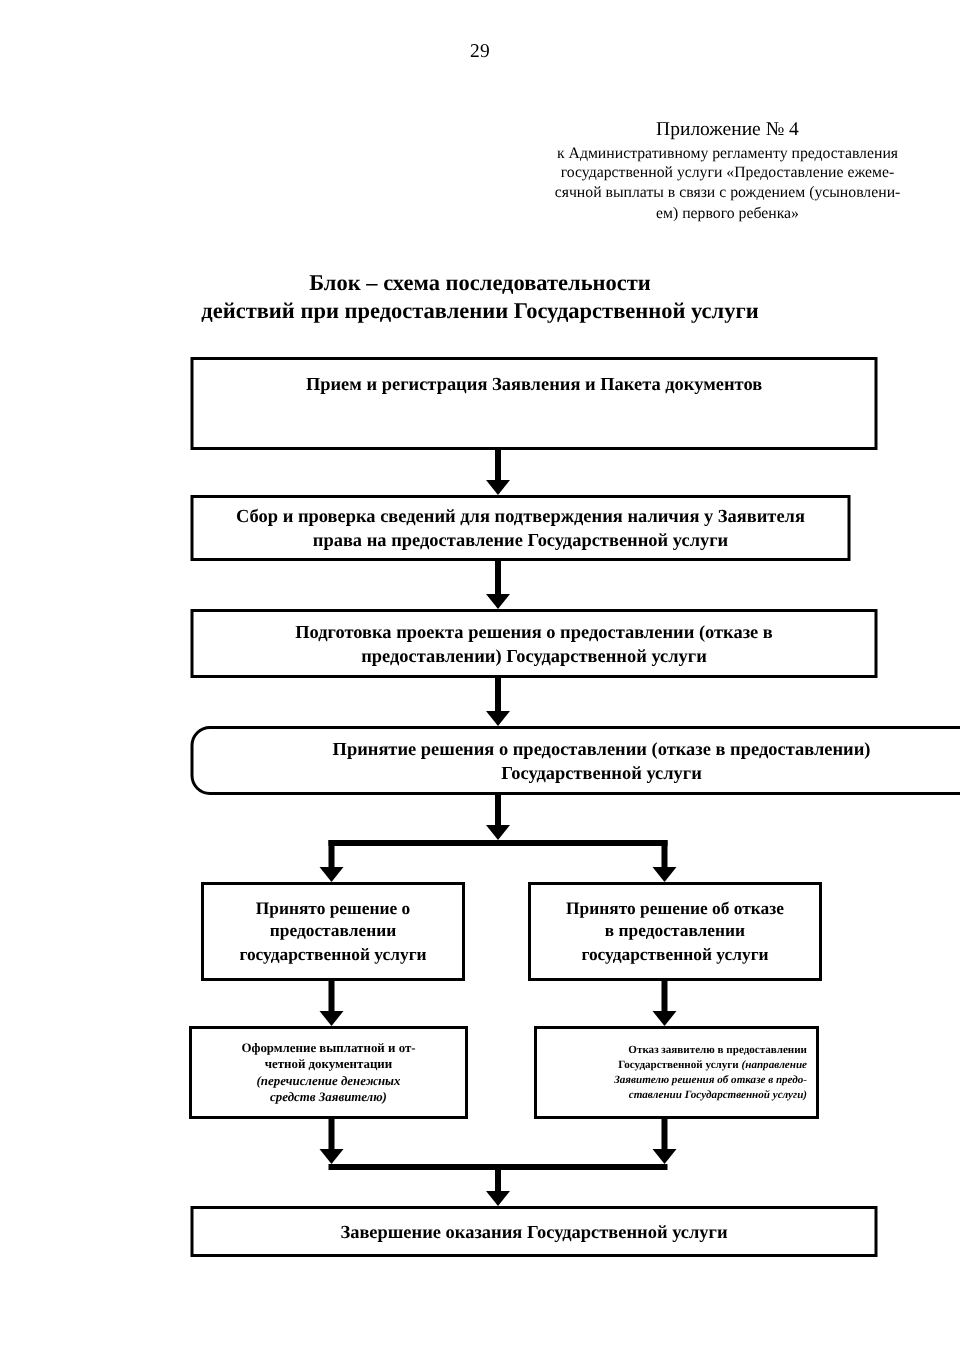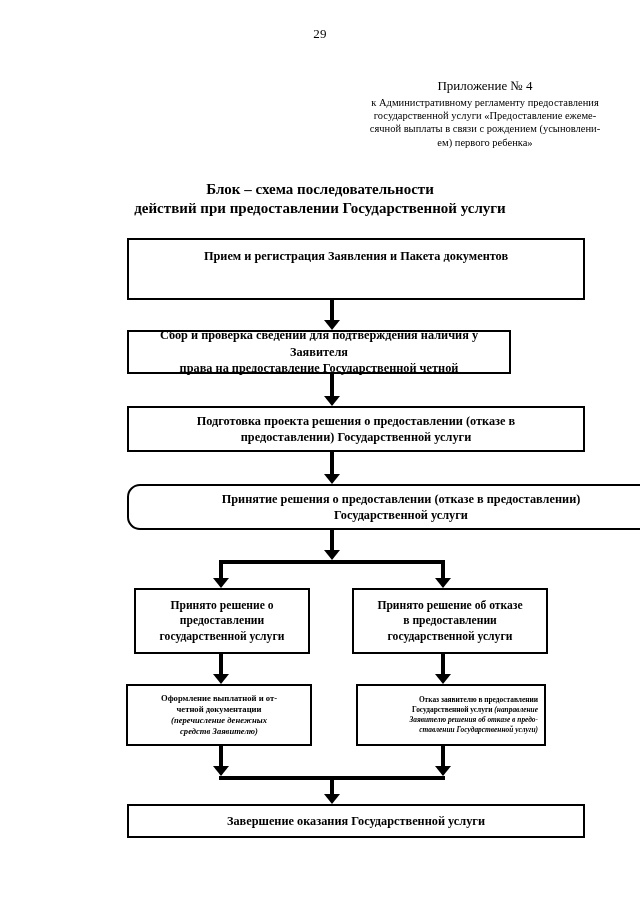--- a/index.html
+++ b/index.html
@@ -144,24 +144,24 @@
 
     <div class="node top-align n-wide" style="left:106px; top:238px; width:458px; height:62px;">
       <div class="inner" style="padding-top:8px;">
         <span>Прием и регистрация Заявления и Пакета документов</span>
       </div>
     </div>
 
     <div class="vline" style="left:330px; top:300px; height:22px;"></div>
     <div class="arrowhead" style="left:324px; top:320px;"></div>
 
-    <div class="node mid-align n-wide" style="left:106px; top:330px; width:384px; height:44px;">
+    <div class="node mid-align n-wide" style="left:106px; top:330px; width:440px; height:44px;">
       <div class="inner">
         <div>Сбор и проверка сведений для подтверждения наличия у Заявителя</div>
-        <div>права  на предоставление Государственной четной</div>
+        <div>права  на предоставление Государственной услуги</div>
       </div>
     </div>
 
     <div class="vline" style="left:330px; top:374px; height:24px;"></div>
     <div class="arrowhead" style="left:324px; top:396px;"></div>
 
     <div class="node mid-align n-wide" style="left:106px; top:406px; width:458px; height:46px;">
       <div class="inner">
         <div>Подготовка проекта решения о предоставлении (отказе в</div>
         <div>предоставлении) Государственной услуги</div>

